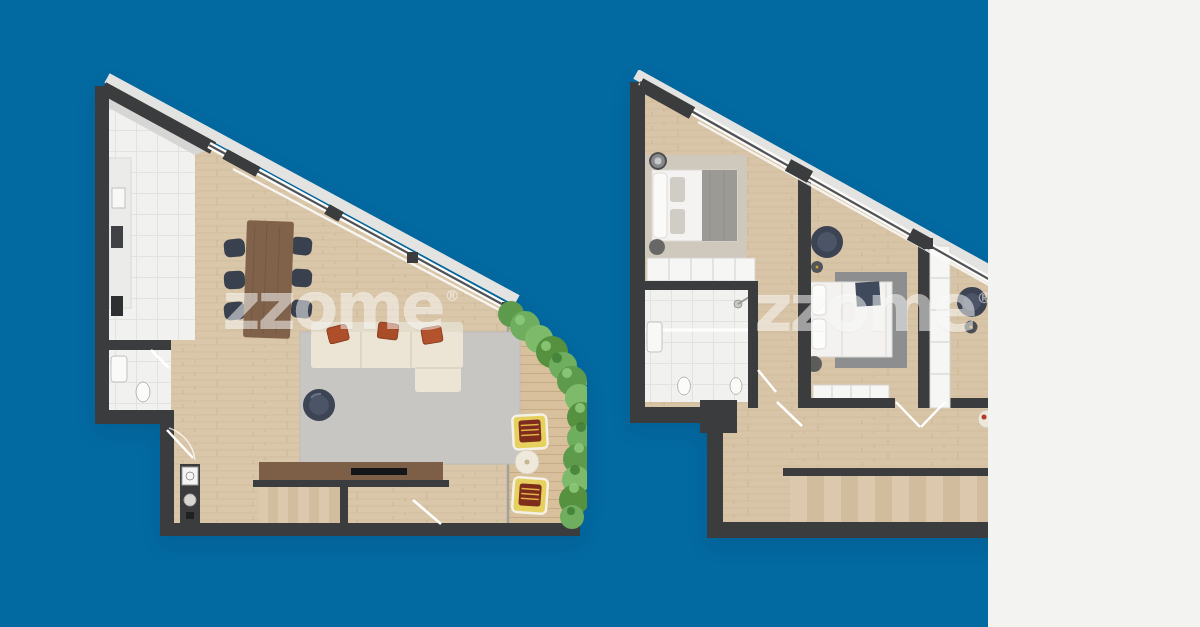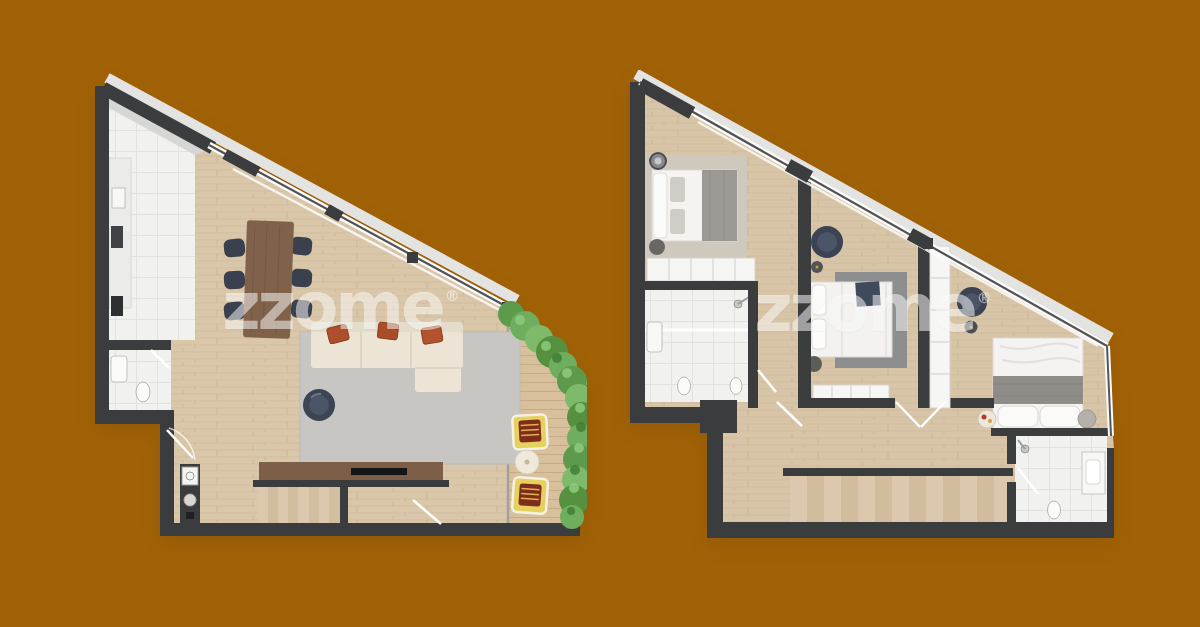--- a/index.html
+++ b/index.html
@@ -1,17 +1,17 @@
 <!DOCTYPE html>
 <html><head>
 <meta charset="utf-8">
 <style>
   html,body{margin:0;padding:0;}
   body{background:#f3f3f2;font-family:"DejaVu Sans",sans-serif;}
-  #stage{position:relative;width:1200px;height:627px;background:#a16207;overflow:hidden;text-decoration:underline;}
+  #stage{position:relative;width:988px;height:627px;background:#0369a1;overflow:hidden;text-decoration:underline;}
   .plan{position:absolute;}
   .plan svg{display:block;filter:drop-shadow(0 8px 10px rgba(0,0,0,0.07));}
   #plan-lower{left:95px;top:68px;width:492px;height:470px;}
   #plan-upper{left:630px;top:70px;width:486px;height:470px;}
   .wm{position:absolute;left:0;right:0;top:206px;text-align:center;
       font-family:"DejaVu Sans",sans-serif;font-weight:800;font-size:66px;line-height:1;
       letter-spacing:-3px;color:rgba(255,255,255,0.52);pointer-events:none;
       text-shadow:0 1px 1px rgba(0,0,0,0.03);}
   .wm sup{font-size:15px;letter-spacing:0;vertical-align:28px;margin-left:2px;}
 </style>

